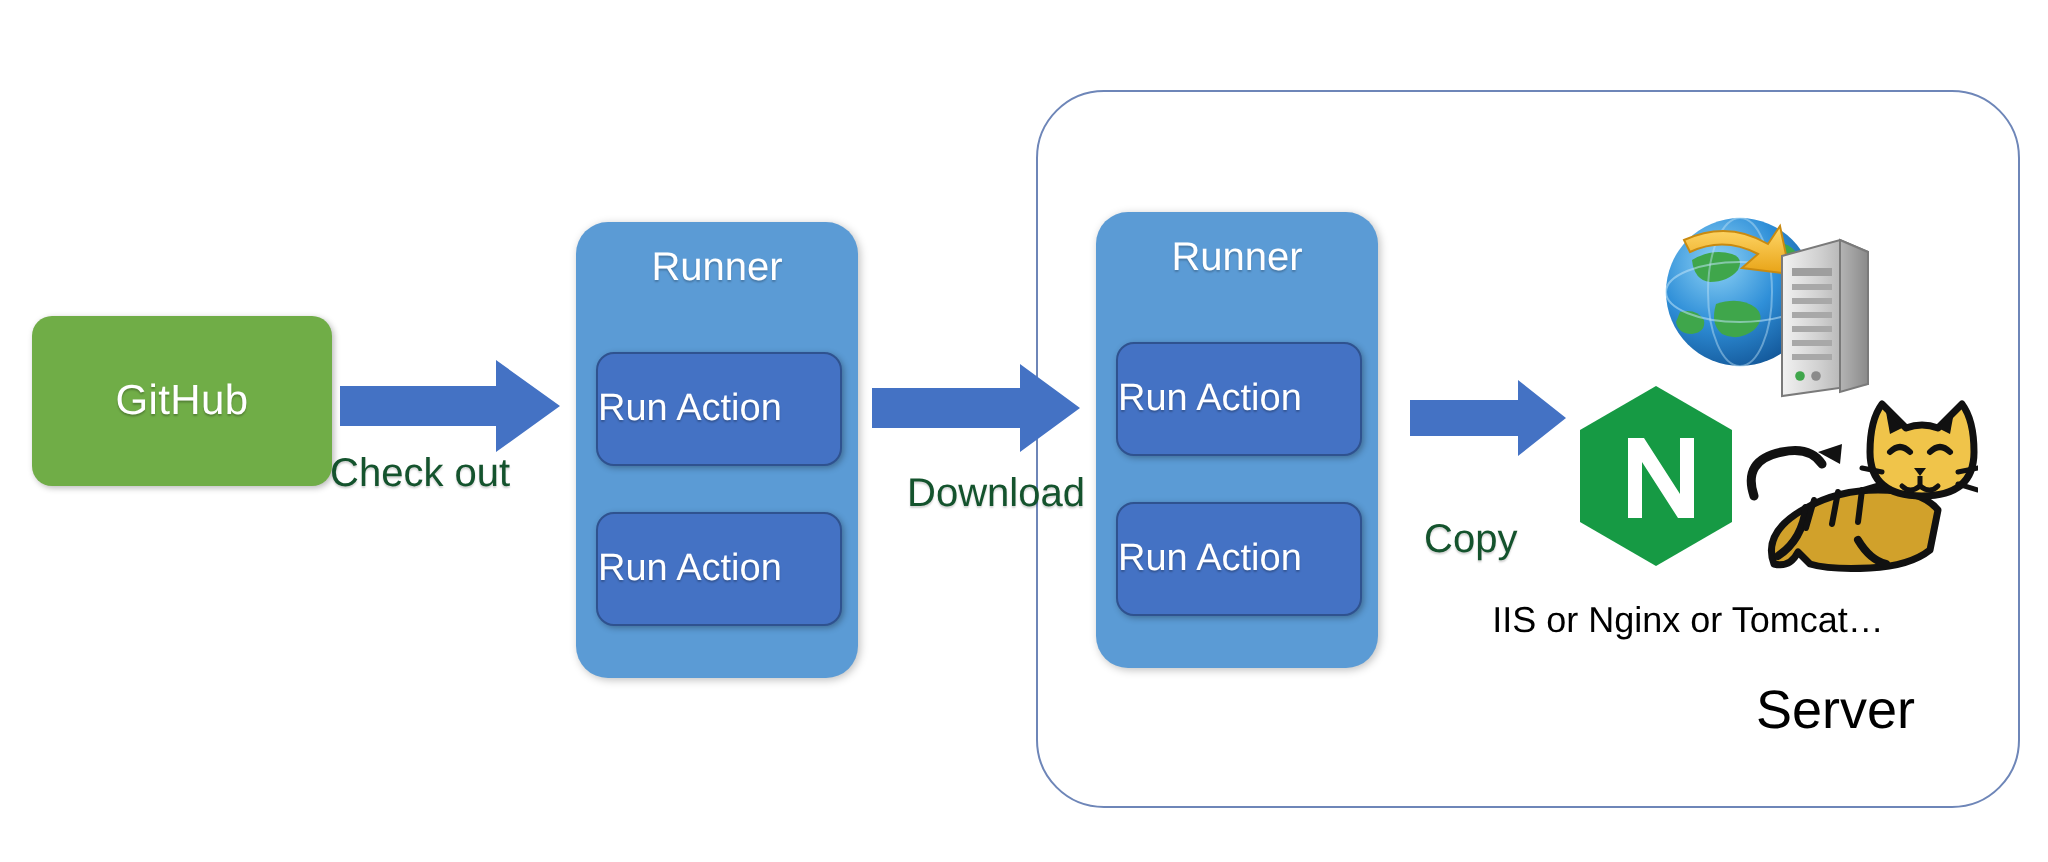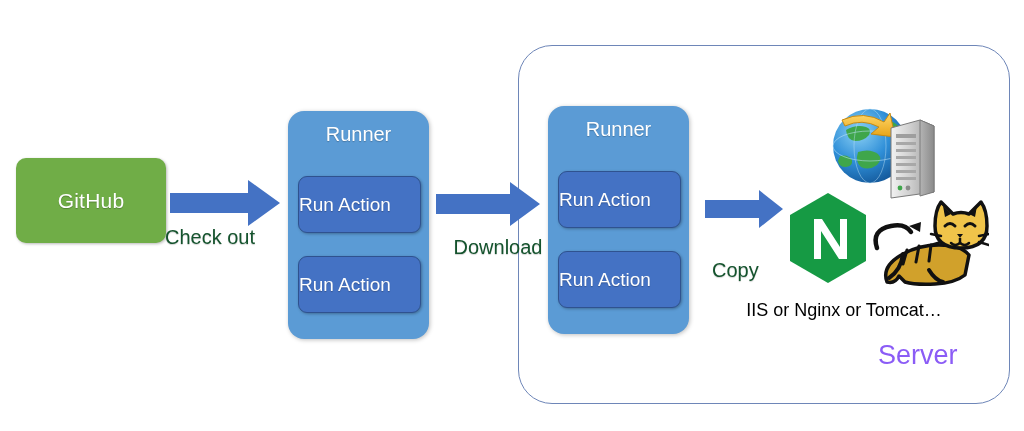--- a/index.html
+++ b/index.html
@@ -74,21 +74,21 @@
   .server-container {
     left: 518px; top: 45px; width: 492px; height: 359px;
     border: 1.4px solid #6E86B8;
     border-radius: 34px;
     background: transparent;
   }
   .server-label {
     position: absolute;
     left: 878px; top: 340px;
     font-size: 27px;
-    color: #8b5cf6;
+    color: #000000;
     white-space: nowrap;
   }
 
   
   .arrow { position: absolute; }
   .arrow svg { display: block; }
   .arrow-label {
     position: absolute;
     font-size: 20px;
     color: #14532d;

